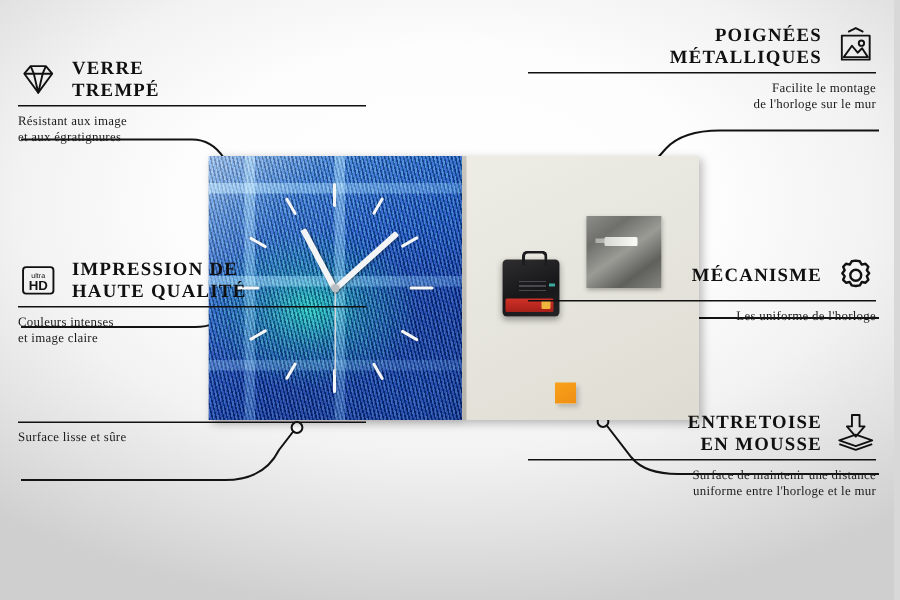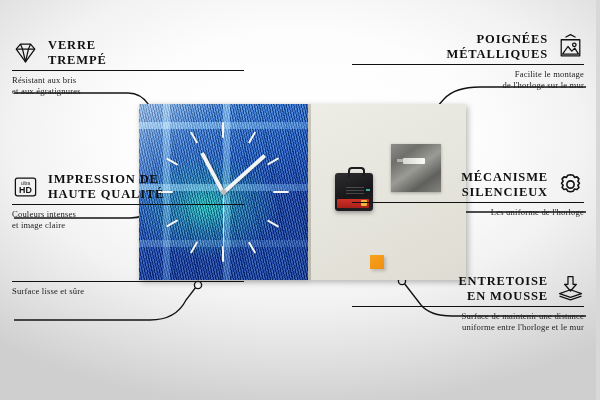--- a/index.html
+++ b/index.html
@@ -212,21 +212,21 @@
           <path d="M10 6 L12.5 12 L16 27 L19.5 12 L22 6"></path>
             </g>
           </svg>
       </span>
       <div>
         <div class="title">VERRE</div>
         <div class="title">TREMPÉ</div>
       </div>
     </div>
     <div class="rule"></div>
-    <div class="desc">Résistant aux bris</div>
+    <div class="desc">Résistant aux image</div>
     <div class="desc">et aux égratignures</div>
   </div>
 
   <div class="callout left" style="top:172px;">
     <div class="head">
       <span class="ico">
         <svg viewBox="0 0 32 32">
           <rect x="4" y="6" width="24" height="21" rx="2.5" fill="none" stroke="#111" stroke-width="1.5"></rect>
           <text x="16" y="14.5" text-anchor="middle" font-family="Liberation Sans, sans-serif" font-size="5.6" fill="#111">ultra</text>
           <text x="16" y="24" text-anchor="middle" font-family="Liberation Sans, sans-serif" font-size="10.5" font-weight="bold" fill="#111">HD</text>
@@ -241,21 +241,21 @@
     <div class="desc">Couleurs intenses</div>
     <div class="desc">et image claire</div>
   </div>
 
   <div class="callout left" style="top:278px;">
     <div class="rule"></div>
     <div class="desc">Surface lisse et sûre</div>
     <div class="desc"></div>
   </div>
 
-  <div class="callout right" style="top:32px;">
+  <div class="callout right" style="top:16px;">
     <div class="head">
       <div>
         <div class="title">POIGNÉES</div>
         <div class="title">MÉTALLIQUES</div>
       </div>
       <span class="ico">
         <svg viewBox="0 0 32 32">
             <g fill="none" stroke="#111" stroke-width="1.5" stroke-linejoin="round">
           <path d="M10 5 L16 2 L22 5"></path>
           <rect x="5" y="8" width="22" height="19"></rect>
@@ -267,21 +267,20 @@
     </div>
     <div class="rule"></div>
     <div class="desc">Facilite le montage</div>
     <div class="desc">de l'horloge sur le mur</div>
   </div>
 
   <div class="callout right" style="top:170px;">
     <div class="head">
       <div>
         <div class="title">MÉCANISME</div>
-        <div class="title">SILENCIEUX</div>
       </div>
       <span class="ico">
         <svg viewBox="0 0 32 32">
             <g fill="none" stroke="#111" stroke-width="1.9" stroke-linejoin="round">
           <path d="M16 4.4 l3.2 .55 1.55 2.6 2.95 -.6 2.25 2.35 -1.2 2.8 1.85 2.35 -1.85 2.35 1.2 2.8 -2.25 2.35 -2.95 -.6 -1.55 2.6 -3.2 .55 -3.2 -.55 -1.55 -2.6 -2.95 .6 -2.25 -2.35 1.2 -2.8 -1.85 -2.35 1.85 -2.35 -1.2 -2.8 2.25 -2.35 2.95 .6 1.55 -2.6 Z"></path>
           <circle cx="16" cy="16" r="4.3"></circle>
         </g>
           </svg>
       </span>
     </div>

